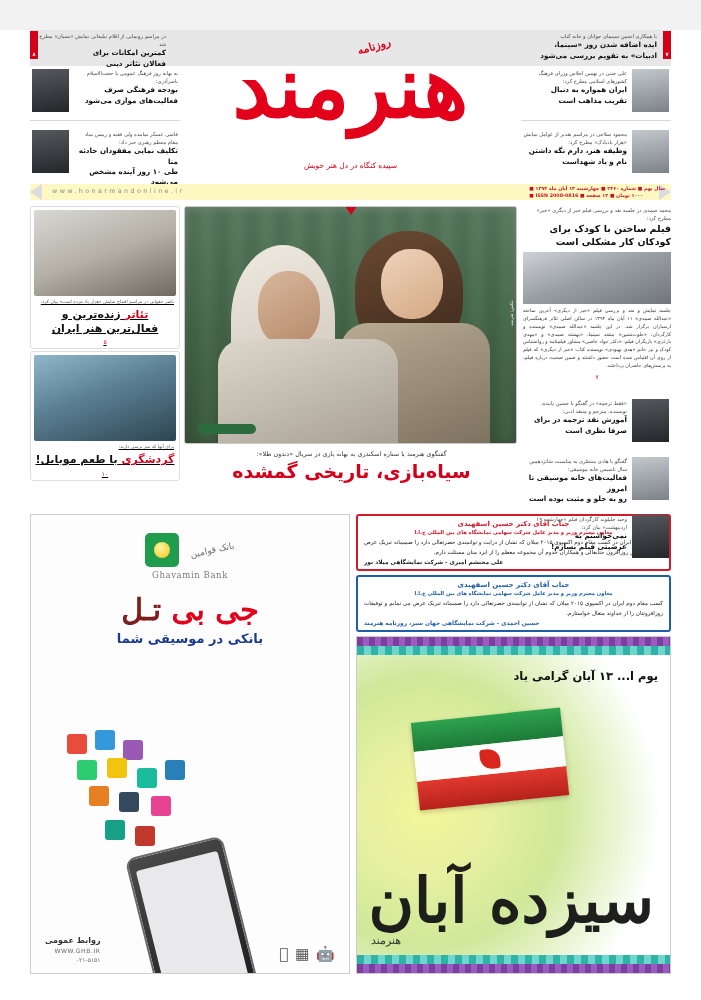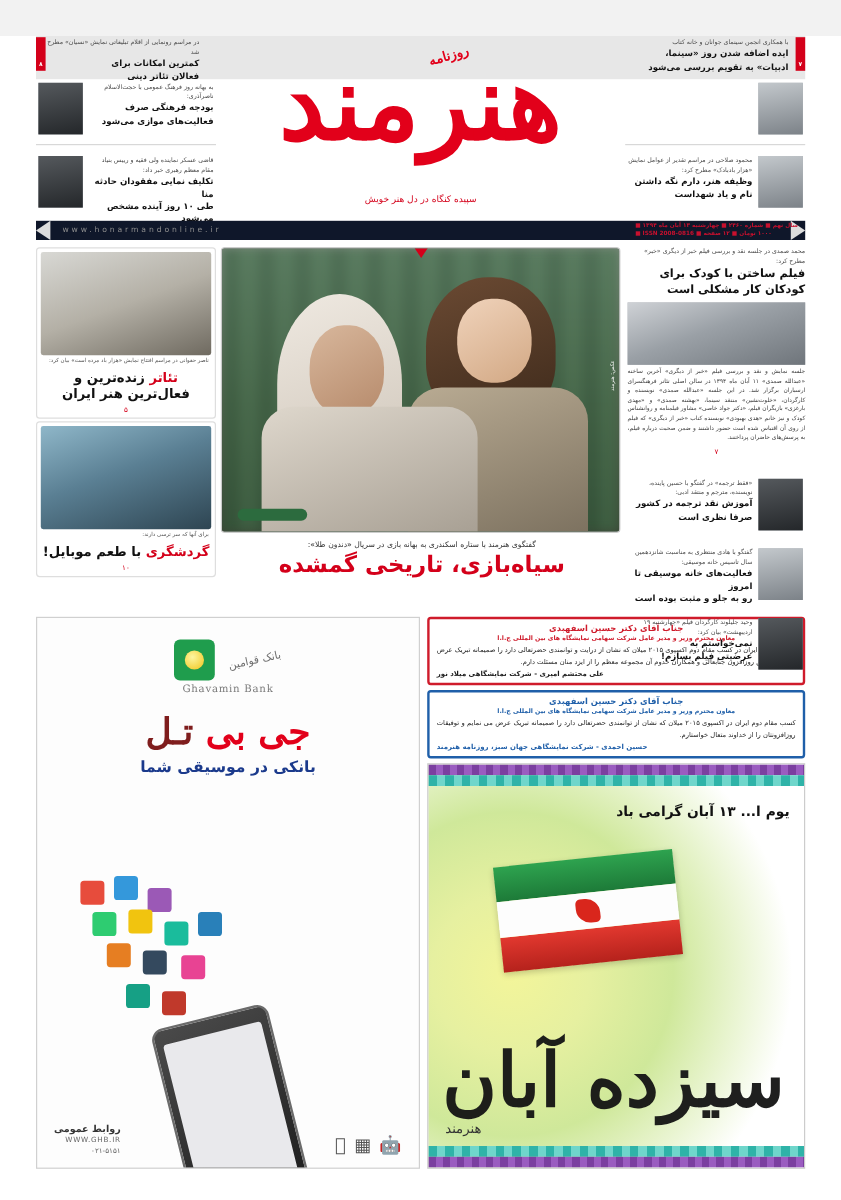--- a/index.html
+++ b/index.html
@@ -29,31 +29,31 @@
   .nitem{position:relative;display:flex;gap:5px;align-items:flex-start;padding:5px 2px 4px 2px;min-height:44px;box-sizing:border-box;}
   .nitem .txt{flex:1;}
   .mug{width:37px;height:43px;flex:none;background:#9fa5ab;background-image:linear-gradient(170deg,#c3c8cc,#7c8288);border:0;}
   .mug.dark{background-image:linear-gradient(170deg,#55595d,#24272a);}
 
   .logo-wrap{position:absolute;left:150px;right:150px;top:-4px;height:156px;}
   .logo-word{position:absolute;left:0;right:0;top:18px;text-align:center;color:#e2001a;font-family:"DejaVu Serif","Liberation Serif",serif;font-size:86px;font-weight:bold;line-height:1;letter-spacing:-4px;text-shadow:0 1px 0 #fff;}
   .logo-roozname{position:absolute;top:14px;left:52%;transform:rotate(-16deg);color:#e2001a;font-size:11px;font-weight:bold;font-family:"DejaVu Serif",serif;}
   .logo-sub{position:absolute;left:0;right:0;bottom:12px;text-align:center;color:#d4001a;font-size:7.5px;font-family:"DejaVu Serif",serif;}
 
-  .urlbar{position:relative;height:16px;margin:2px 30px 0 30px;background:#0f172a;}
+  .urlbar{position:relative;height:16px;margin:2px 30px 0 30px;background:#fef9c3;}
   .urlbar .u{position:absolute;left:22px;top:3px;font-size:6.4px;letter-spacing:2.4px;color:#8d8d8d;font-family:"DejaVu Sans",sans-serif;}
   .urlbar .meta{position:absolute;right:6px;top:1px;text-align:left;direction:rtl;font-size:4.8px;line-height:1.5;color:#c8102e;font-weight:bold;}
   .arrowL{position:absolute;left:0;top:0;width:0;height:0;border-top:8px solid transparent;border-bottom:8px solid transparent;border-right:12px solid #dcdcdc;}
   .arrowR{position:absolute;right:0;top:0;width:0;height:0;border-top:8px solid transparent;border-bottom:8px solid transparent;border-left:12px solid #dcdcdc;}
 
   
   .body{display:flex;margin:6px 30px 0 30px;gap:6px;height:300px;}
   .col-right{width:148px;display:flex;flex-direction:column;gap:3px;}
   .col-mid{flex:1;display:flex;flex-direction:column;}
-  .col-left{width:150px;display:flex;flex-direction:column;gap:2px;}
+  .col-left{width:150px;display:flex;flex-direction:column;gap:2px;text-decoration:underline;}
 
   .lead-hl{font-size:9.5px;font-weight:bold;line-height:1.4;color:#111;margin:0 0 3px 0;}
   .lead-body{font-size:4.9px;line-height:1.62;color:#3a3a3a;text-align:justify;}
   .lead-photo{width:100%;height:52px;margin:3px 0;}
   .leadmark{text-align:center;color:#d4001a;font-size:6px;letter-spacing:5px;margin-top:3px;}
 
   .mainphoto{position:relative;width:100%;height:236px;border:1px solid #c9c9c9;border-radius:3px;overflow:hidden;background:#5d6a5f;}
   .mp-sky{position:absolute;inset:0;background:linear-gradient(180deg,#7b8a7c 0%,#55614f 55%,#3c4637 100%);}
   .mp-seats{position:absolute;inset:0;opacity:.55;
      background:repeating-linear-gradient(90deg,#2f5d3a 0 14px,#3f7049 14px 30px);filter:blur(4px);}
@@ -179,20 +179,25 @@
         <div class="redtab r">۷</div>
         <div style="padding-left:2px;">
           <div class="kicker">با همکاری انجمن سینمای جوانان و خانه کتاب</div>
           <div class="hl">ایده اضافه شدن روز «سینما،</div>
           <div class="hl">ادبیات» به تقویم بررسی می‌شود</div>
         </div>
       </div>
 
       <div class="nitem rtl">
         <div class="mug"></div>
+        <div class="txt">
+          <div class="kicker">علی جنتی در نهمین اجلاس وزرای فرهنگ کشورهای اسلامی مطرح کرد:</div>
+          <div class="hl">ایران همواره به دنبال</div>
+          <div class="hl">تقریب مذاهب است</div>
+        </div>
       </div>
       <div class="sep"></div>
 
       <div class="nitem rtl">
         <div class="mug"></div>
         <div class="txt">
           <div class="kicker">محمود صلاحی در مراسم تقدیر از عوامل نمایش «هزار بادبادک» مطرح کرد:</div>
           <div class="hl">وظیفه هنر، دارم نگه داشتن</div>
           <div class="hl">نام و یاد شهداست</div>
         </div>
@@ -220,21 +225,21 @@
         <div class="lead-body">جلسه نمایش و نقد و بررسی فیلم «خبر از دیگری» آخرین ساخته «عبدالله صمدی» ۱۱ آبان ماه ۱۳۹۴ در سالن اصلی تئاتر فرهنگسرای ارسباران برگزار شد. در این جلسه «عبدالله صمدی» نویسنده و کارگردان، «خلوت‌نشین» منتقد سینما، «بهشته صمدی» و «مهدی بارغزی» بازیگران فیلم، «دکتر جواد خاصی» مشاور فیلمنامه و روانشناس کودک و نیز خانم «هدی بهبودی» نویسنده کتاب «خبر از دیگری» که فیلم از روی آن اقتباس شده است حضور داشتند و ضمن صحبت درباره فیلم، به پرسش‌های حاضران پرداختند.</div>
         <div class="leadmark">۷</div>
       </div>
 
       <div class="sep"></div>
 
       <div class="nitem">
         <div class="mug dark"></div>
         <div class="txt">
           <div class="kicker">«فقط ترجمه» در گفتگو با حسین پاینده، نویسنده، مترجم و منتقد ادبی:</div>
-          <div class="hl">آموزش نقد ترجمه در کشور</div>
+          <div class="hl">آموزش نقد ترجمه در برای</div>
           <div class="hl">صرفا نظری است</div>
         </div>
       </div>
       <div class="sep"></div>
 
       <div class="nitem">
         <div class="mug"></div>
         <div class="txt">
           <div class="kicker">گفتگو با هادی منتظری به مناسبت شانزدهمین سال تاسیس خانه موسیقی:</div>
           <div class="hl">فعالیت‌های خانه موسیقی تا امروز</div>

